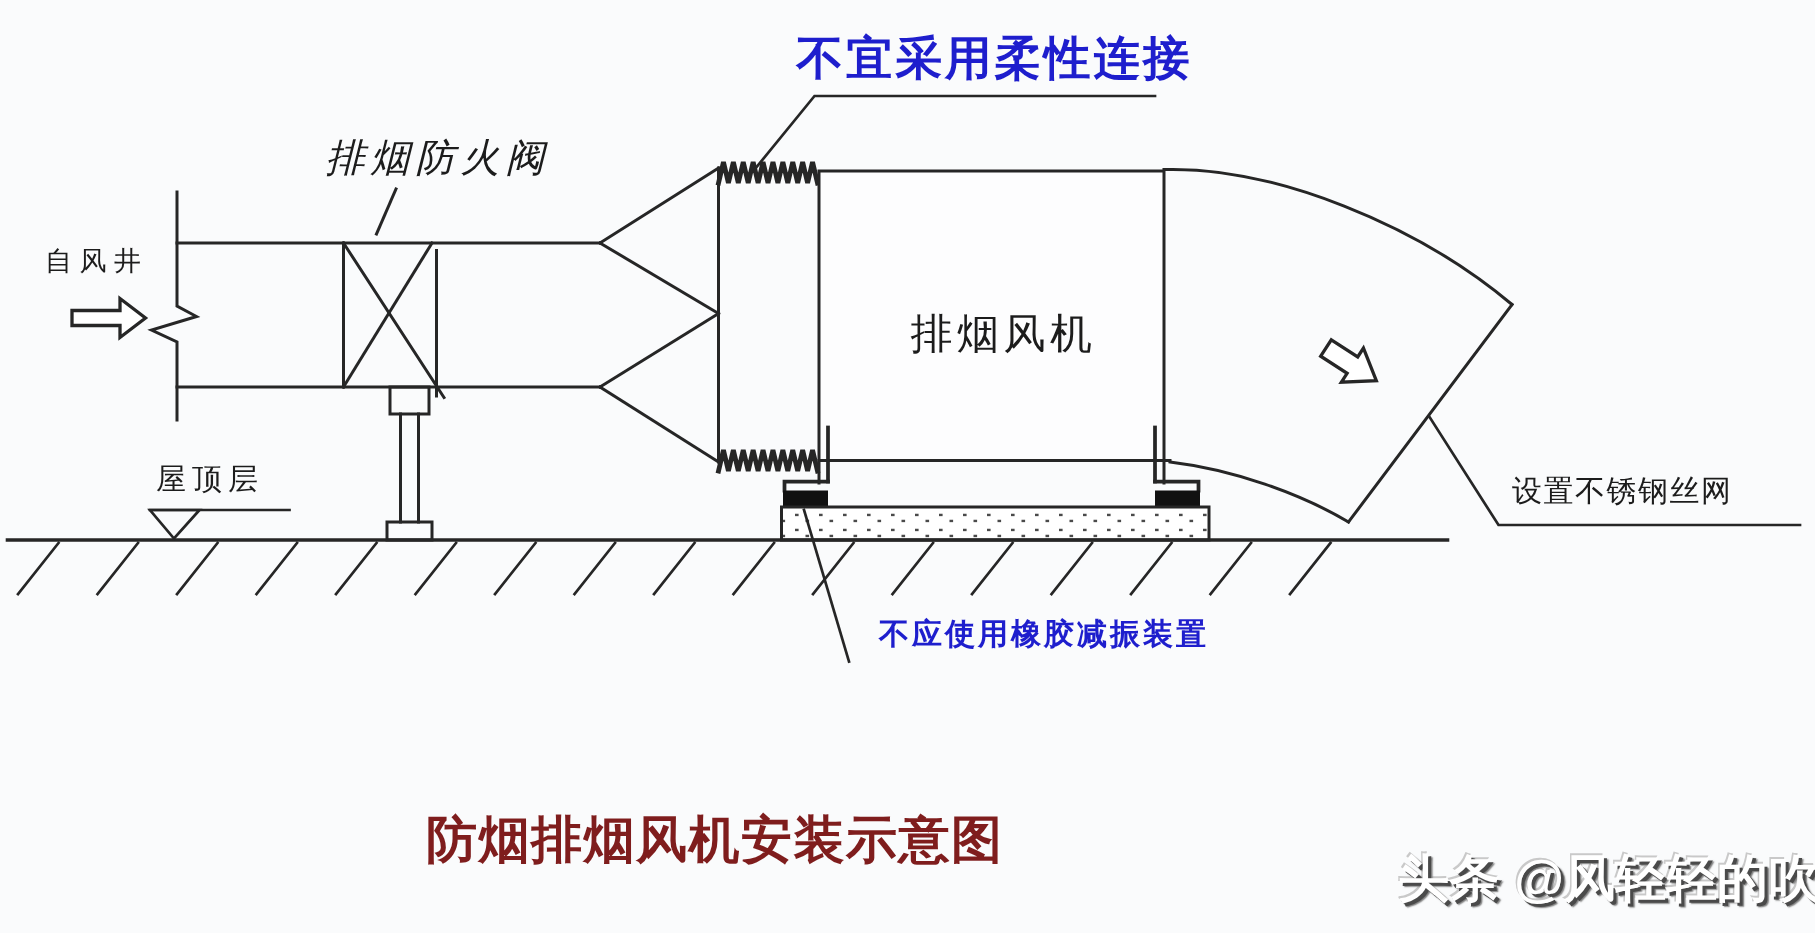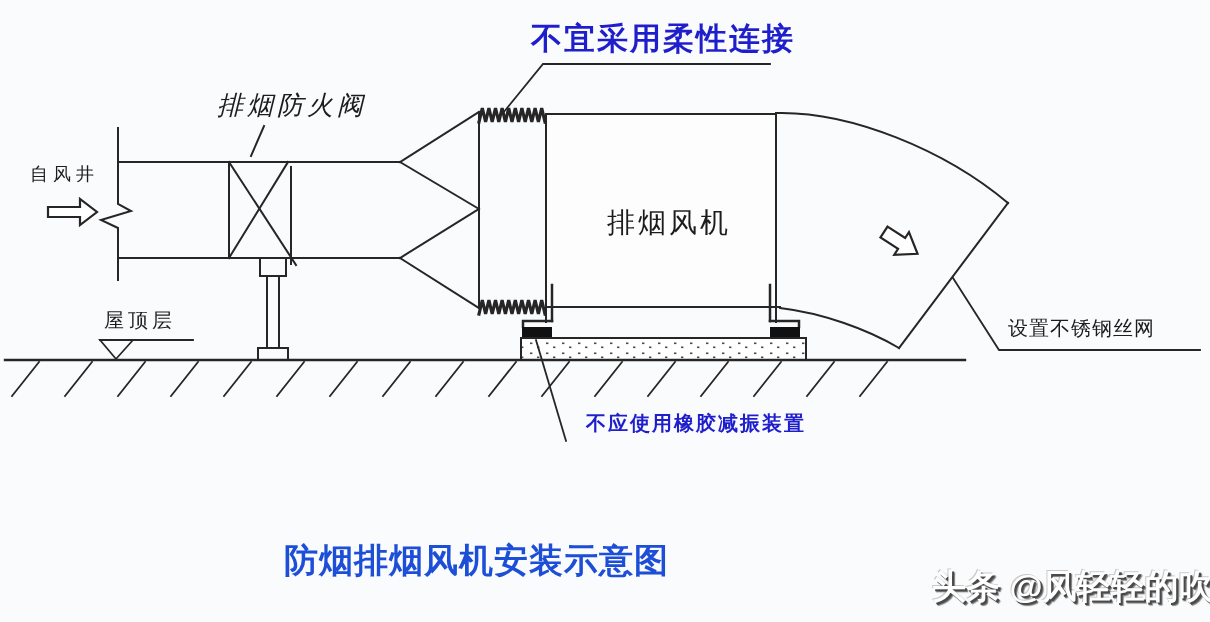--- a/index.html
+++ b/index.html
@@ -18,21 +18,21 @@
     line-height:1.15;
   }
   .lbl.blue{color:#1e1ecd;font-weight:700;}
   .lbl.air   {left:30px;  top:164px; font-size:18px; letter-spacing:5px;}
   .lbl.damper{left:217px; top:91px;  font-size:26px; letter-spacing:4px;font-style:italic;}
   .lbl.flex  {left:531px; top:21px;  font-size:31px; letter-spacing:2px;}
   .lbl.fan   {left:607px; top:207px; font-size:28px; letter-spacing:3px;}
   .lbl.roof  {left:104px; top:309px; font-size:20px; letter-spacing:4px;}
   .lbl.mesh  {left:1008px;top:317px; font-size:20px; letter-spacing:1px;}
   .lbl.rubber{left:586px; top:412px; font-size:20px; letter-spacing:2px;}
-  .lbl.title {left:284px; top:541px; font-size:34px; font-weight:bold; letter-spacing:1px; color:#1d4ed8;}
+  .lbl.title {left:284px; top:541px; font-size:34px; font-weight:bold; letter-spacing:1px; color:#7f1d1d;}
   .lbl.mark{
     left:932px; top:567px; font-size:34px; font-weight:bold;
     color:#ffffff;
     text-shadow:2px 2px 0 #4a4a4a, 3px 3px 1px #7a7a7a, -1px -1px 0 #c9c9c9;
   }
 </style>
 </head>
 <body>
 
 <div class="canvas">

